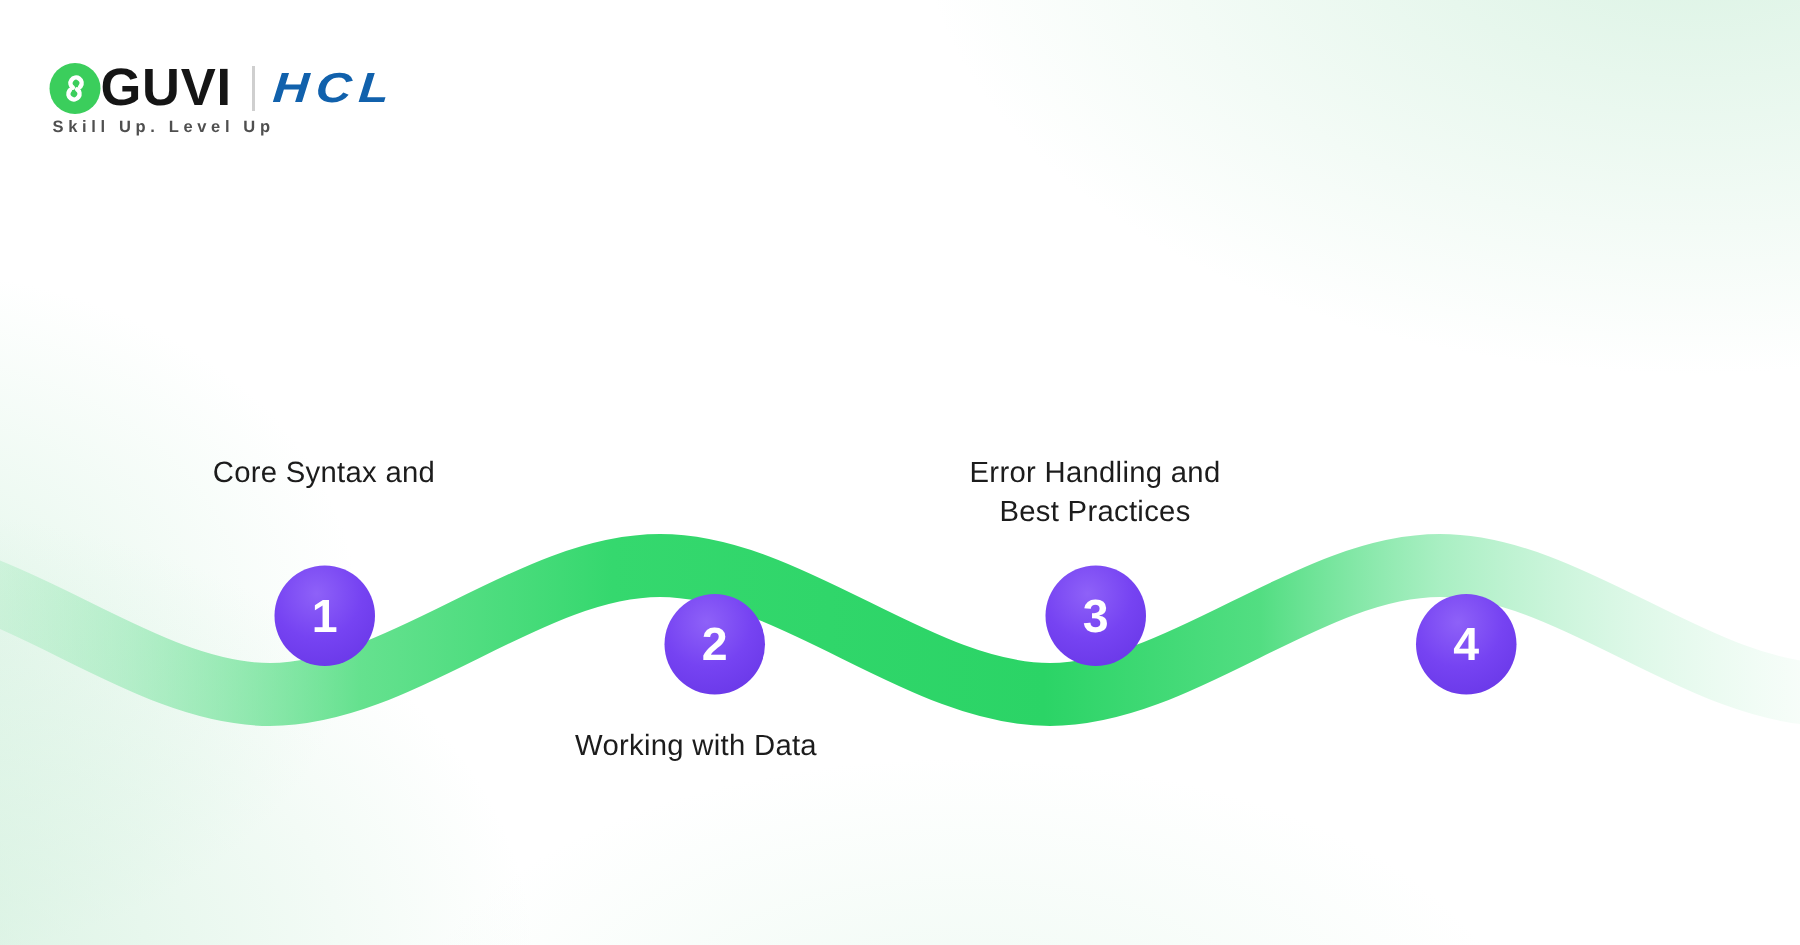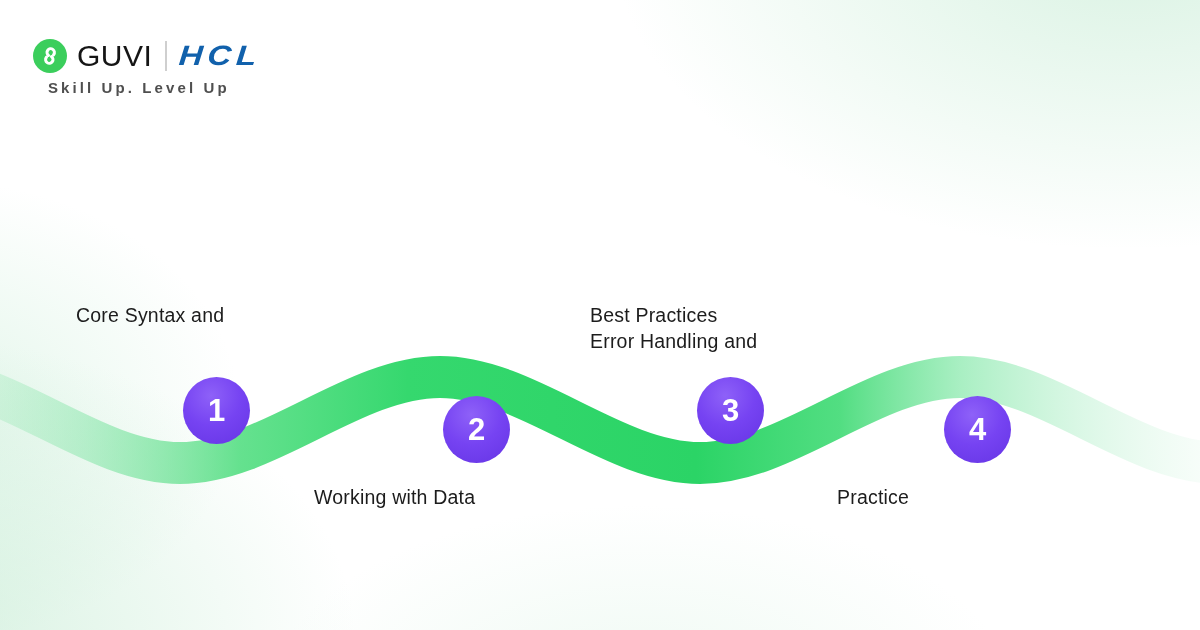--- a/index.html
+++ b/index.html
@@ -27,45 +27,44 @@
     align-items: center;
   }
   .logo-mark {
     width: 34px; height: 34px;
     border-radius: 50%;
     background: #3BCE5C;
     display: flex; align-items: center; justify-content: center;
     flex: 0 0 auto;
   }
   .guvi-word {
-    margin-left: 10px;
-    font-size: 30px;
-    font-weight: 400;
+    font-size: 35px;
+    font-weight: 700;
     letter-spacing: 0.5px;
     color: #151515;
   }
   .logo-divider {
     width: 2px; height: 30px;
     background: #cfcfcf;
     margin: 0 12px 0 13px;
   }
   .hcl-word {
     display: inline-block;
     font-size: 28px;
     font-weight: 700;
     font-style: italic;
     letter-spacing: 4px;
     color: #1161AC;
     transform: scaleX(1.18) skewX(-4deg);
     transform-origin: left center;
   }
   .tagline {
     position: absolute;
-    left: 48px; top: 79px;
-    font-size: 15px;
+    left: 35px; top: 79px;
+    font-size: 11px;
     font-weight: 600;
     letter-spacing: 3.1px;
     color: #4f4f4f;
   }
 
   
   .title-block {
     position: absolute;
     left: 0; top: 118px;
     width: 1200px;
@@ -88,21 +87,21 @@
     width: 67px; height: 67px;
     border-radius: 50%;
     background: radial-gradient(circle at 42% 28%, #8E61F8 0%, #7643F2 48%, #6534E4 100%);
     display: flex; align-items: center; justify-content: center;
     color: #ffffff;
     font-size: 31px;
     font-weight: 700;
   }
   .step-label {
     position: absolute;
-    text-align: left;
+    text-align: center;
     font-size: 19.5px;
     line-height: 26px;
     color: #1c1c1c;
     letter-spacing: 0.2px;
   }
   .step-label span { display: block; }
 
   .node-1 { left: 183px; top: 377px; }
   .label-1 { left: 76px;  top: 302px; width: 280px; }
   .node-2 { left: 443px; top: 396px; }
@@ -162,27 +161,26 @@
 
   <div class="node node-2">
     <span>2</span>
   </div>
   <div class="step-label label-2">
     <span>Working with Data</span>
     <span></span>
   </div>
 
   <div class="step-label label-3">
+    <span>Error Handling and</span>
     <span>Best Practices</span>
-    <span>Error Handling and</span>
   </div>
   <div class="node node-3">
     <span>3</span>
   </div>
 
   <div class="node node-4">
     <span>4</span>
   </div>
   <div class="step-label label-4">
-    <span>Practice</span>
   </div>
 
 </div>
 
 </body></html>

